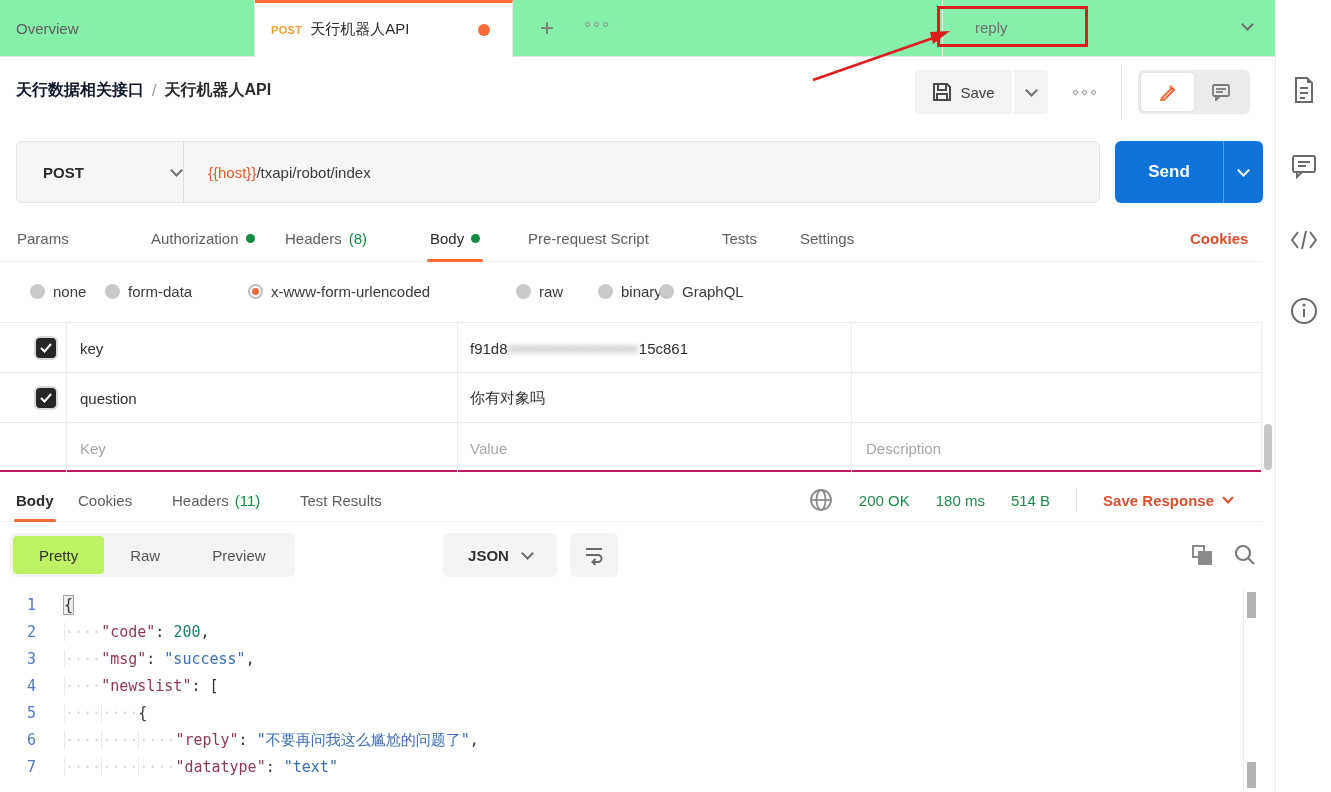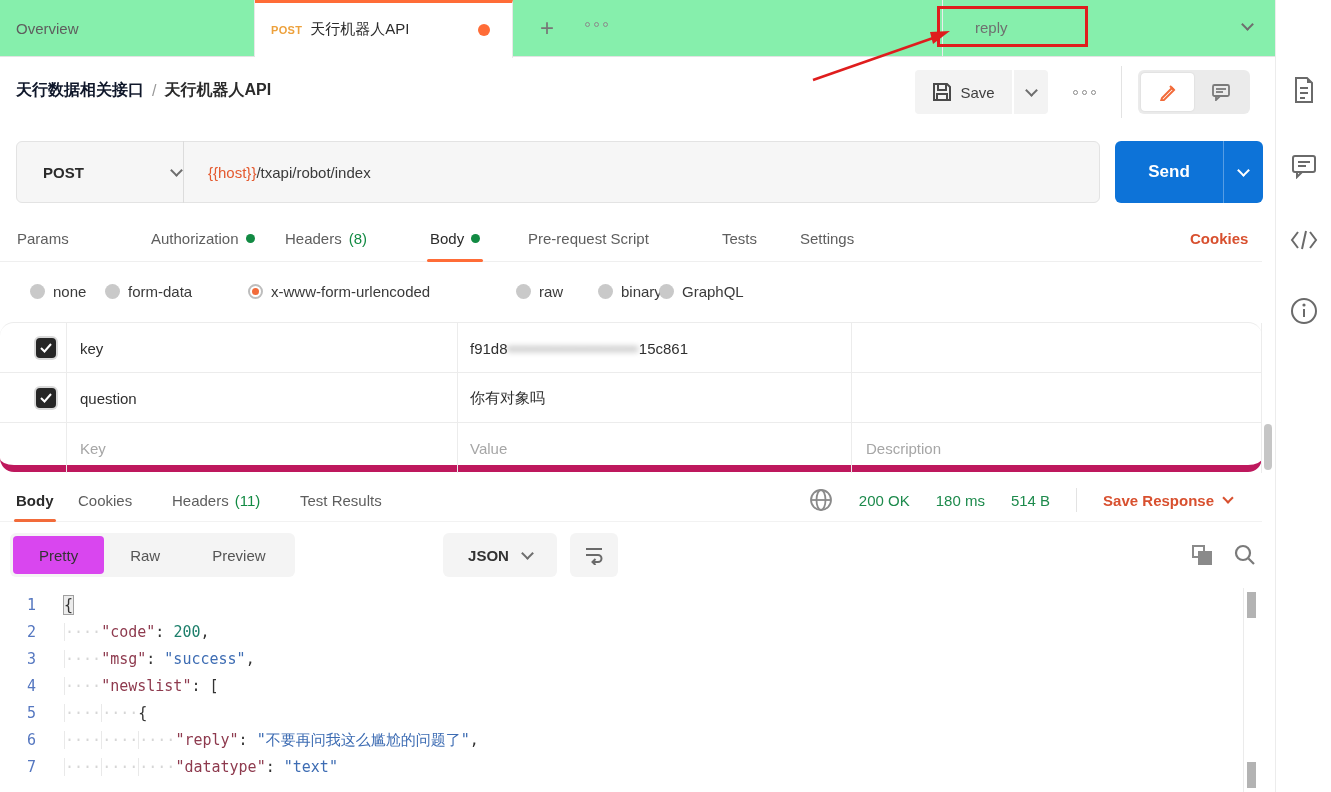--- a/index.html
+++ b/index.html
@@ -68,21 +68,21 @@
   #cookies-link { position:absolute; left:1190px; top:0; height:48px; display:flex; align-items:center; font-size:15px; font-weight:bold; color:#d8502f; cursor:pointer; }
 
   
   #mode-row { position:absolute; left:0; top:268px; width:1262px; height:46px; }
   .mode { position:absolute; top:0; height:46px; display:flex; align-items:center; gap:8px; font-size:15px; color:#3a3a3a; cursor:pointer; }
   .radio { width:15px; height:15px; border-radius:50%; background:#c9c9c9; position:relative; }
   .radio.sel { background:#fff; border:2px solid #bdbdbd; }
   .radio.sel::after { content:""; position:absolute; left:50%; top:50%; width:7px; height:7px; margin:-3.5px 0 0 -3.5px; border-radius:50%; background:#f26b3a; }
 
   
-  #ptable { position:absolute; left:0; top:322px; width:1262px; height:150px; border-top:1px solid #ececec; border-bottom:7px solid #be185d;border-radius:14px; }
+  #ptable { position:absolute; left:0; top:322px; width:1262px; height:150px; border-top:1px solid #ececec; border-bottom:2px solid #be185d; }
   .prow { position:absolute; left:0; width:1262px; height:50px; border-bottom:1px solid #ececec; }
   .prow:last-child { border-bottom:none; }
   .col-line { position:absolute; top:0; height:150px; border-left:1px solid #ececec; }
   .cell { position:absolute; top:0; height:50px; display:flex; align-items:center; font-size:15px; color:#2f2f2f; }
   .cell.ph { color:#a6a6a6; }
   .checkbox { position:absolute; left:36px; top:15px; width:20px; height:20px; background:#262626; border-radius:4px; display:flex; align-items:center; justify-content:center; box-shadow:0 0 0 2px #d9d9d9; cursor:pointer; }
   .masked { filter:blur(3px); color:#6a6a6a; letter-spacing:1px; }
   #ptable-scroll { position:absolute; left:1264px; top:424px; width:8px; height:46px; background:#c6c6c6; border-radius:4px; }
 
   
@@ -92,21 +92,21 @@
   .resptab.active::after { content:""; position:absolute; left:-2px; right:-2px; bottom:0; height:3px; background:#f26b3a; border-radius:2px; }
   #resp-meta { position:absolute; right:30px; top:0; height:44px; display:flex; align-items:center; gap:26px; }
   .meta-green { color:#1d8a4c; font-size:15px; }
   #resp-meta .vdiv { height:24px; border-left:1px solid #e3e3e3; }
   #save-response { color:#d8502f; font-size:15px; font-weight:bold; display:flex; align-items:center; gap:10px; cursor:pointer; }
   .chev-o { border-color:#d8502f; width:8px; height:8px; }
 
   
   #view-seg { position:absolute; left:10px; top:533px; height:44px; background:#f4f4f4; border-radius:6px; padding:3px; display:flex; }
   .vseg { padding:0 26px; display:flex; align-items:center; font-size:15px; color:#555; border-radius:4px; cursor:pointer; }
-  .vseg.active { background:#d946ef; color:#333; }
+  .vseg.active { background:#bef264; color:#333; }
   #json-btn { position:absolute; left:443px; top:533px; width:114px; height:44px; background:#f4f4f4; border-radius:6px; display:flex; align-items:center; justify-content:center; gap:14px; font-size:15px; font-weight:bold; color:#333; cursor:pointer; }
   #wrap-btn { position:absolute; left:570px; top:533px; width:48px; height:44px; background:#f4f4f4; border-radius:6px; display:flex; align-items:center; justify-content:center; cursor:pointer; }
   #copy-btn { position:absolute; left:1192px; top:545px; width:22px; height:22px; cursor:pointer; }
   #copy-btn .back { position:absolute; left:0; top:0; width:13px; height:13px; border:2px solid #8a8a8a; }
   #copy-btn .front { position:absolute; left:6px; top:6px; width:14px; height:14px; background:#8a8a8a; }
   #search-btn { position:absolute; left:1233px; top:543px; cursor:pointer; }
 
   
   #code { position:absolute; left:0; top:592px; width:1240px; height:200px; font-family:"DejaVu Sans Mono","Liberation Mono",monospace; font-size:15px; }
   .cl { height:27px; line-height:27px; white-space:pre; display:flex; }

